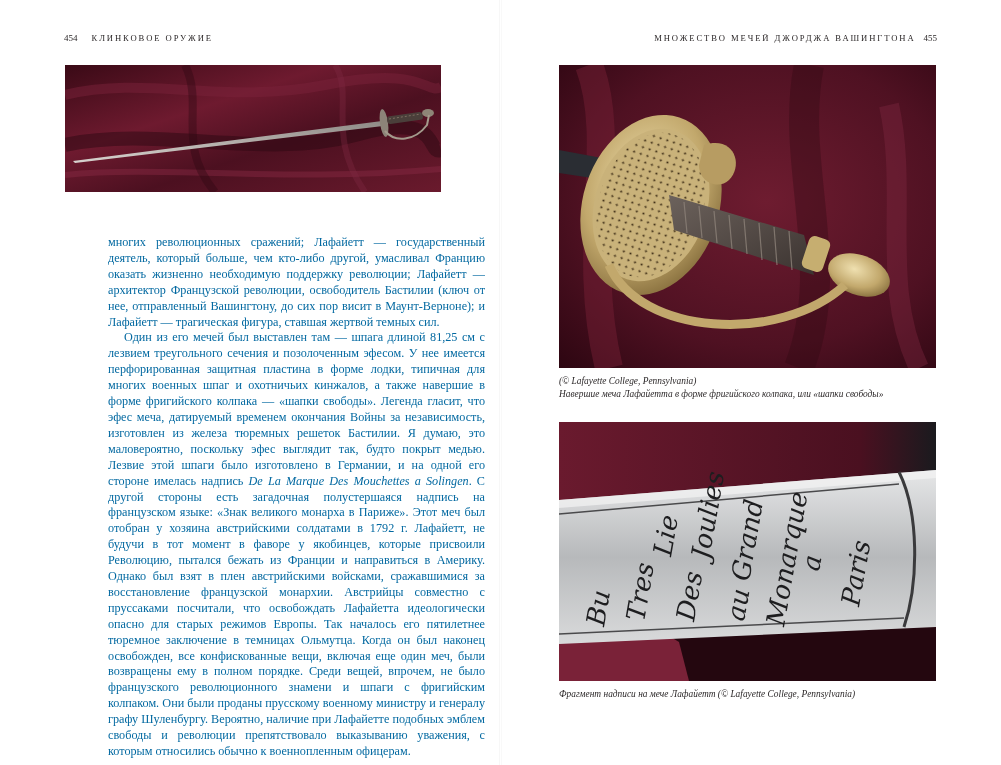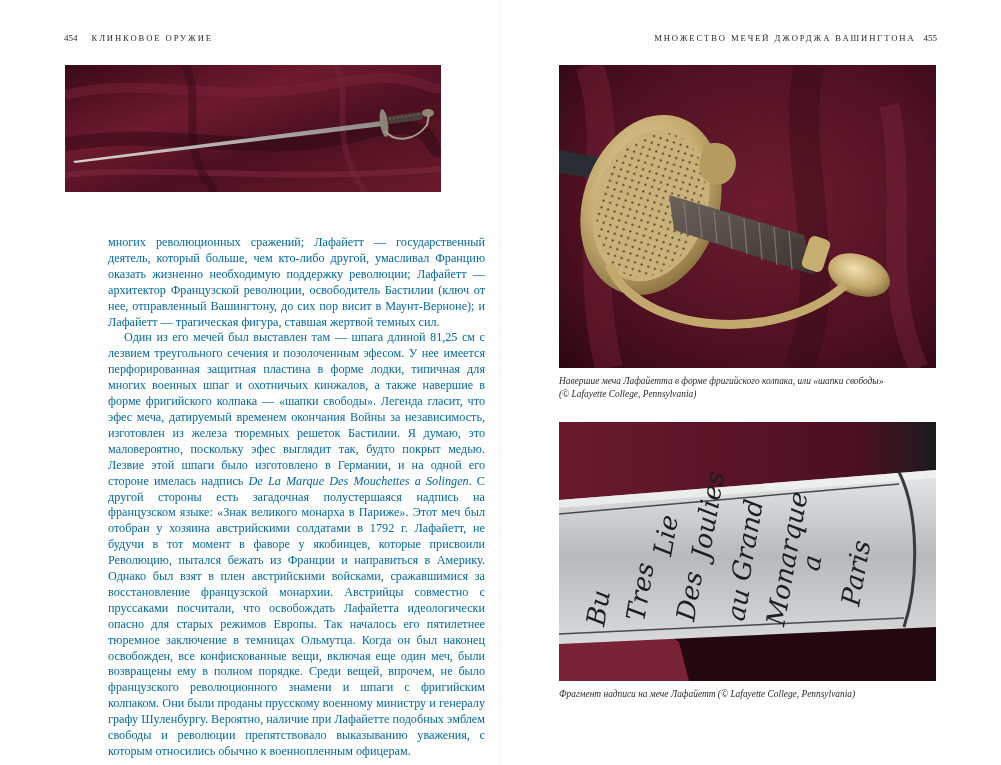--- a/index.html
+++ b/index.html
@@ -151,22 +151,22 @@
             <line x1="230" y1="166" x2="233" y2="205"></line>
         </g>
 
         <rect x="246" y="172" width="22" height="34" rx="6" fill="#c6ae70" transform="rotate(18 257 189)"></rect>
         <ellipse cx="300" cy="210" rx="32" ry="20" fill="url(#gold2)" transform="rotate(20 300 210)"></ellipse>
 
         <path d="M50 200 C80 270 220 280 286 220" stroke="#c2a86c" stroke-width="9" fill="none"></path>
       </svg>
     </div>
     <div class="caption" style="left:59px; top:375px; width:420px;">
+      <div>(© Lafayette College, Pennsylvania)</div>
       <div>Навершие меча Лафайетта в форме фригийского колпака, или «шапки свободы»</div>
-      <div>(© Lafayette College, Pennsylvania)</div>
     </div>
 
     <div class="figure-img" style="left:59px; top:422px; width:377px; height:259px;">
       <svg width="377" height="259" viewBox="0 0 377 259">
         <defs>
           <linearGradient id="vel3" x1="0" y1="0" x2="1" y2="0">
             <stop offset="0" stop-color="#6a1a2e"></stop>
             <stop offset="0.8" stop-color="#4a1020"></stop>
             <stop offset="1" stop-color="#1a1a1e"></stop>
           </linearGradient>

